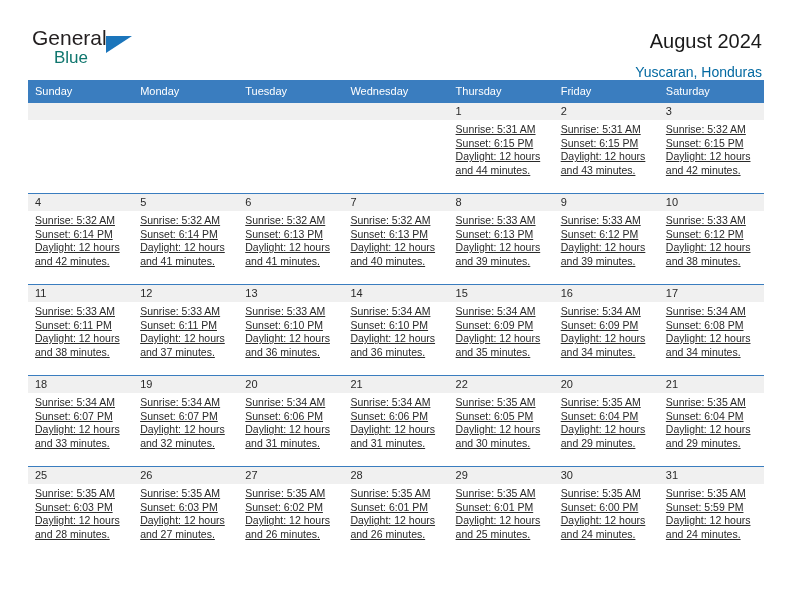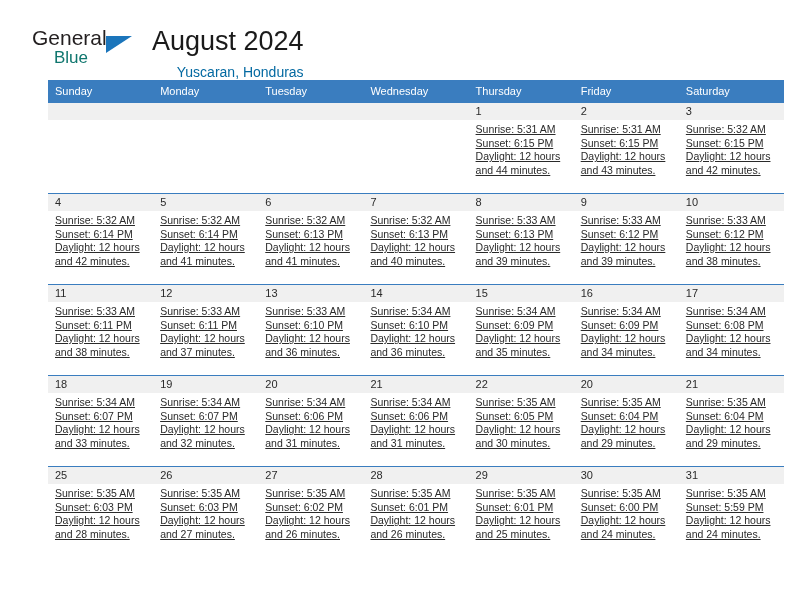--- a/index.html
+++ b/index.html
@@ -19,20 +19,21 @@
     width: 792px;
     height: 612px;
     box-sizing: border-box;
     padding: 0 28px;
   }
 
   
   .masthead {
     display: flex;
     align-items: flex-start;
+    justify-content: space-between;
     padding-top: 26px;
     height: 72px;
     box-sizing: border-box;
   }
   .logo {
     position: relative;
     width: 120px;
     height: 52px;
     padding-left: 4px;
   }
@@ -58,41 +59,40 @@
     width: 0;
     height: 0;
     border-left: 26px solid #1b75bb;
     border-bottom: 17px solid transparent;
   }
   .title-block {
     text-align: right;
     padding-right: 2px;
   }
   .cal-title {
-    font-size: 27px;
+    font-size: 20px;
     font-weight: normal;
     color: #1a1a1a;
     line-height: 30px;
     white-space: nowrap;
   }
   .cal-subtitle {
     font-size: 14px;
     color: #0369a1;
     line-height: 20px;
     margin-top: 6px;
     white-space: nowrap;
   }
 
   
   .calendar {
     margin-top: 8px;
     width: 736px;
     border-collapse: collapse;
     table-layout: fixed;
-    margin-left: 20px;
   }
   .calendar th {
     background: #3a7dbf;
     color: #ffffff;
     font-size: 11px;
     font-weight: normal;
     text-align: left;
     padding: 5px 0 5px 7px;
     height: 20px;
     box-sizing: border-box;

